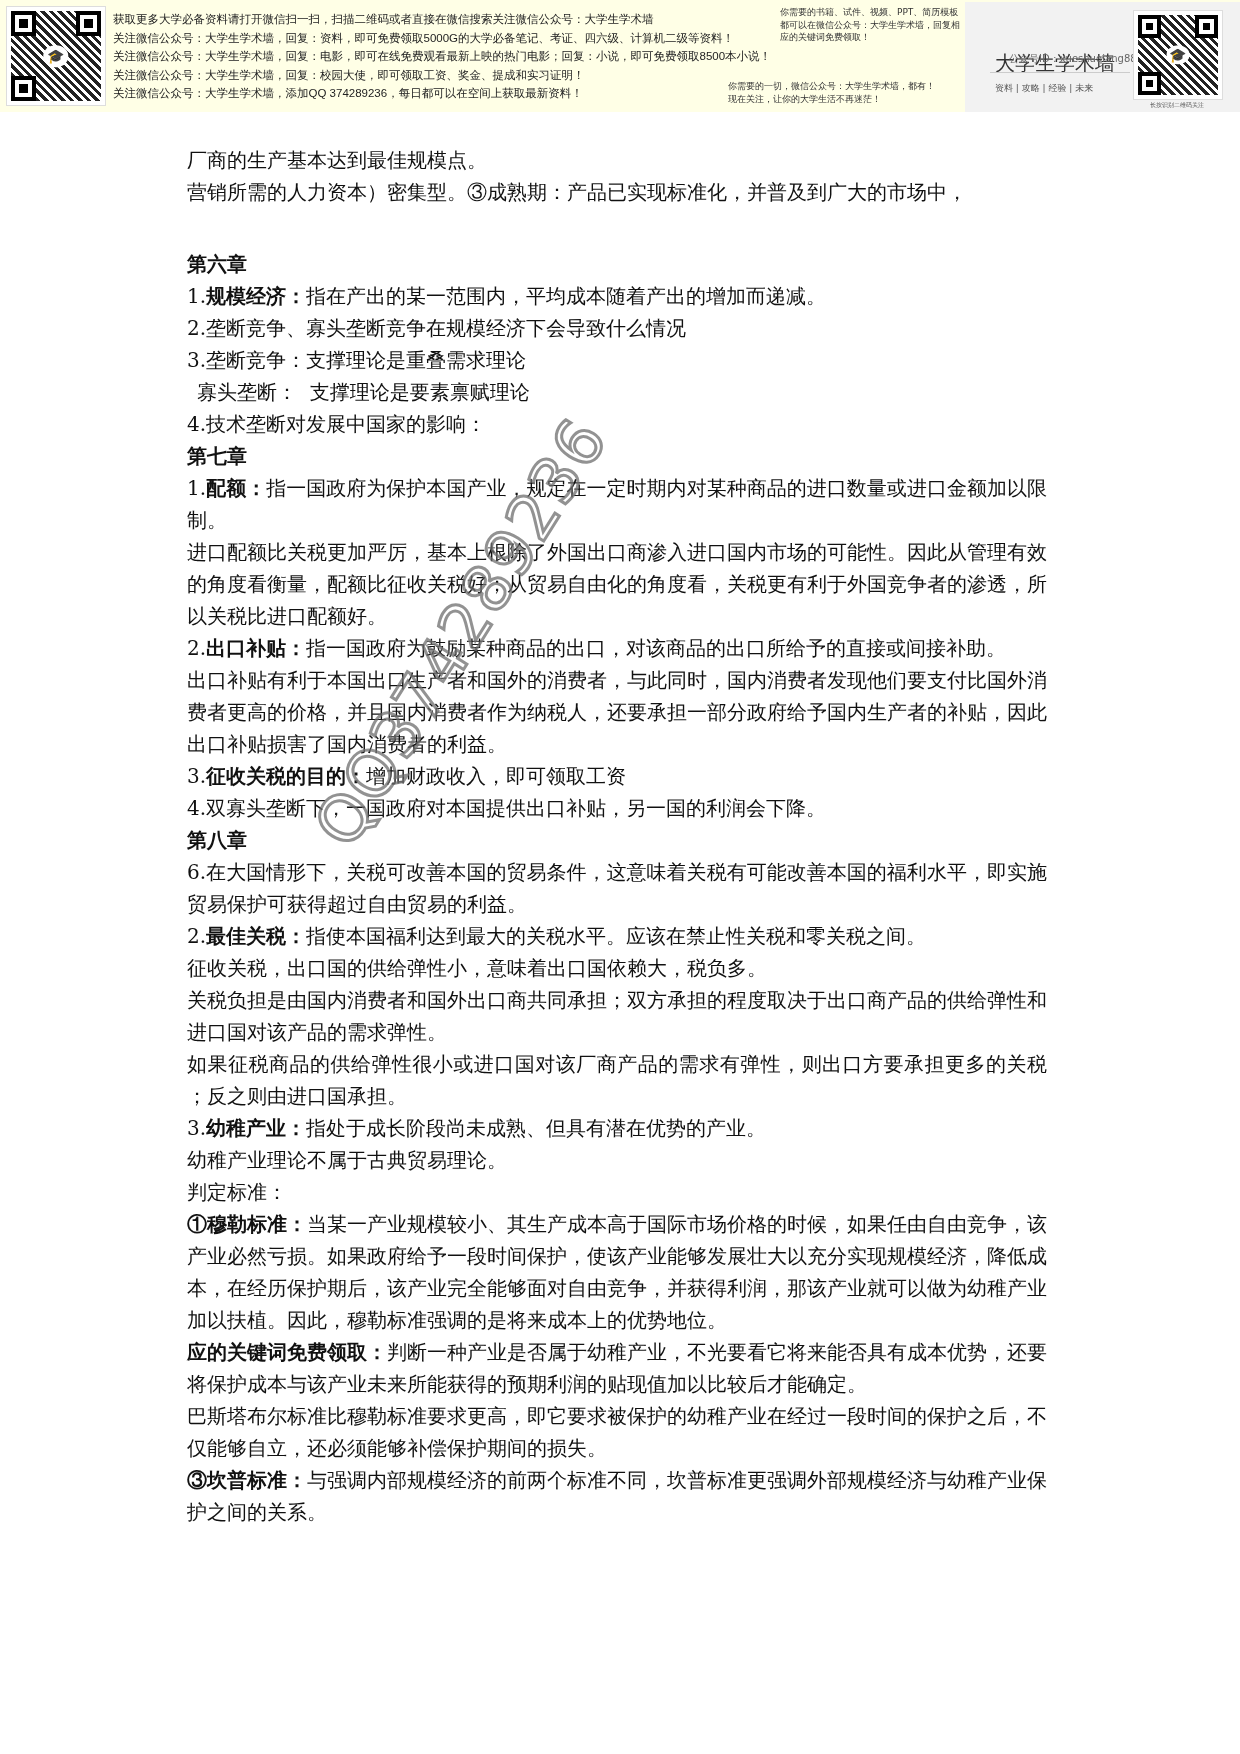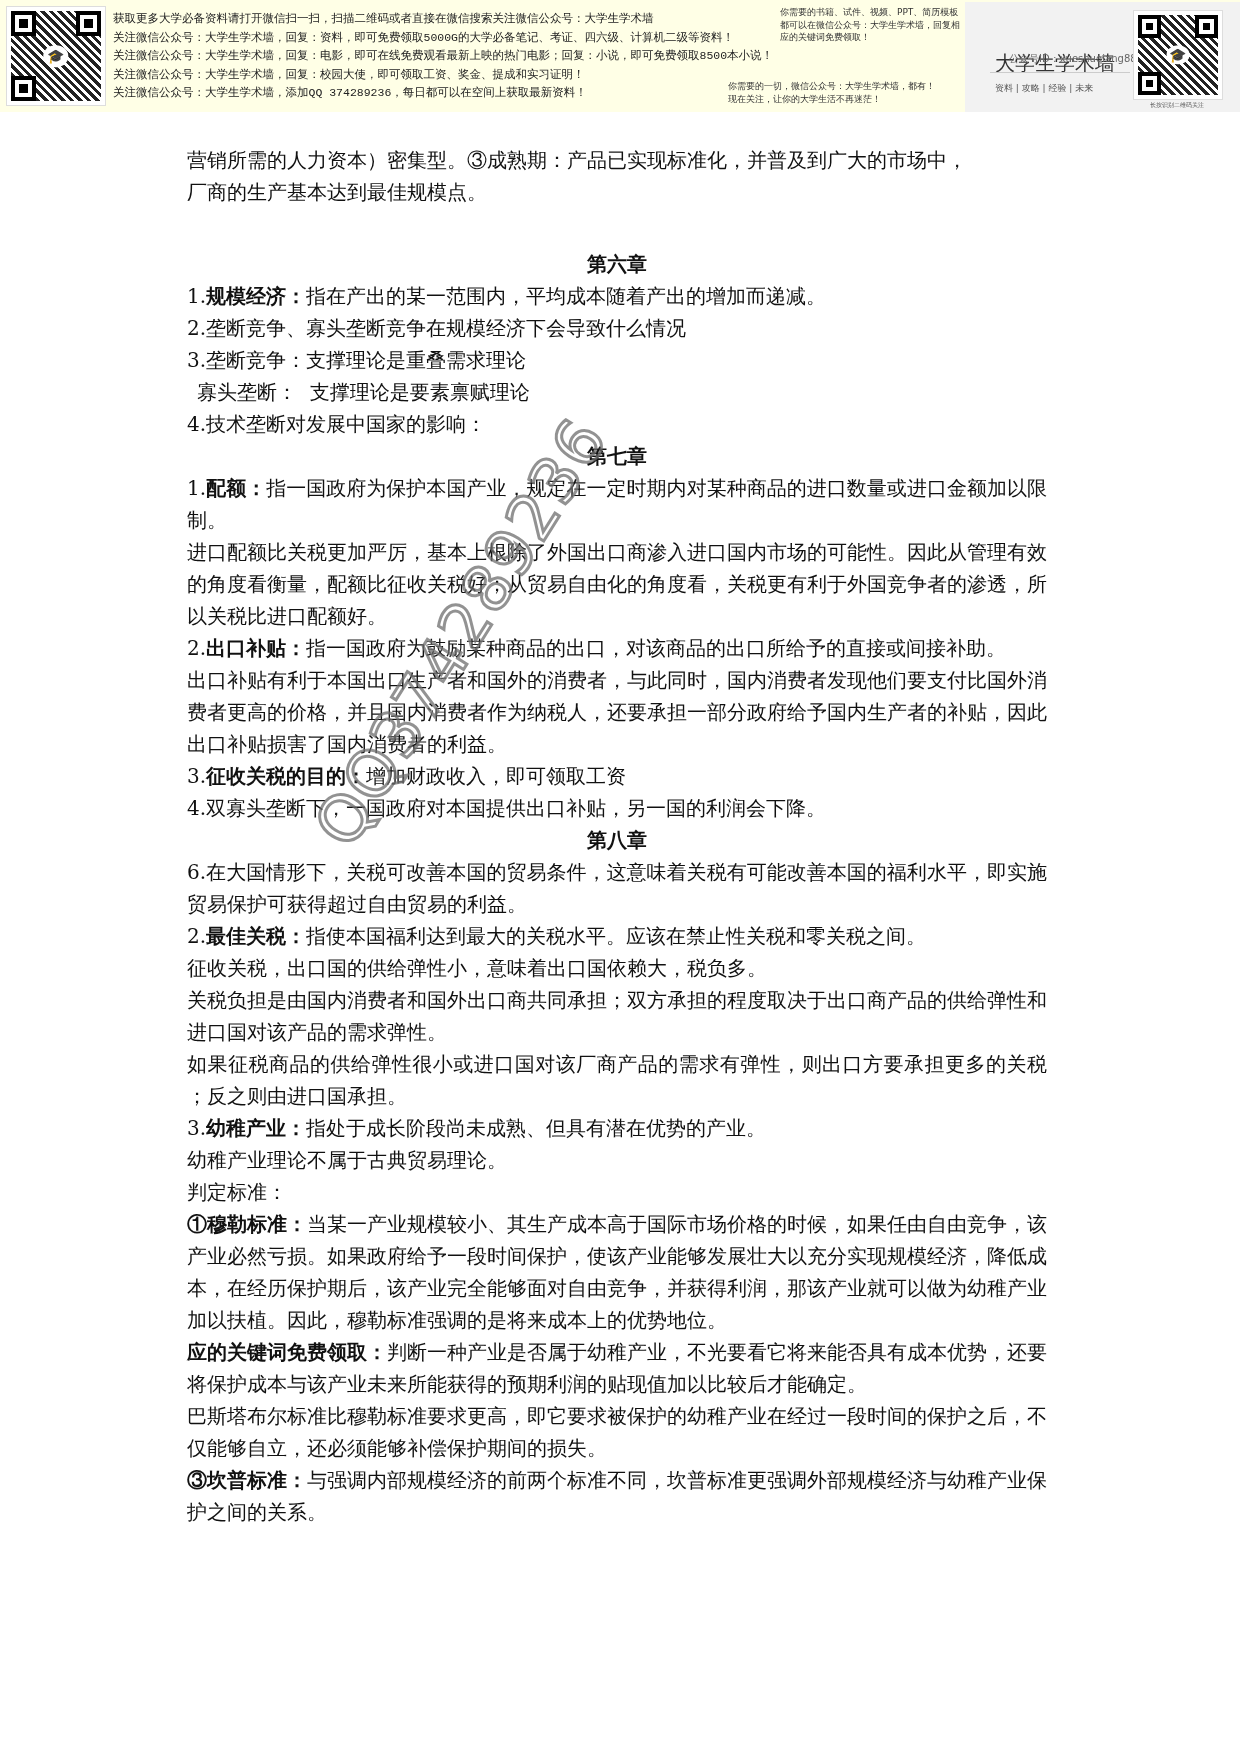--- a/index.html
+++ b/index.html
@@ -10,38 +10,38 @@
   .qr-inner { position:absolute; inset:4px;
     background:
       linear-gradient(90deg,#000 0 22%,transparent 22% 78%,#000 78%) 0 0/100% 22% no-repeat,
       repeating-linear-gradient(45deg,#222 0 3px,#fff 3px 6px),
       repeating-linear-gradient(-45deg,#333 0 2px,transparent 2px 5px);
   }
   .qr-fin { position:absolute; width:26%; height:26%; border:4px solid #000; background:#fff; box-sizing:border-box; }
   .qr-fin::after { content:""; position:absolute; inset:25%; background:#000; }
   .qr-cap { position:absolute; left:50%; top:50%; width:26%; height:22%; transform:translate(-50%,-50%);
             background:#fff; border-radius:50%; display:flex; align-items:center; justify-content:center; font-size:14px; }
-  .banner-lines { position:absolute; left:113px; top:10px; font-family:Liberation Mono, monospace;
+  .banner-lines { position:absolute; left:113px; top:10px; font-family:Liberation Sans, sans-serif;
                   font-size:11.5px; line-height:18.5px; color:#222; white-space:nowrap; }
   .banner-side { position:absolute; font-family:"DejaVu Sans","Liberation Sans",sans-serif; font-size:9px;
                  line-height:12.5px; color:#333; white-space:nowrap; }
   .card { position:absolute; left:965px; top:2px; width:275px; height:110px; background:#f2f2f2; }
   .card-title { position:absolute; left:30px; top:16px; font-family:"DejaVu Sans","Liberation Sans",sans-serif;
                 font-size:20px; color:#333;margin-top:32px; }
   .card-id { position:absolute; left:44px; top:50px; font-family:"DejaVu Sans","Liberation Sans",sans-serif;
              font-size:10px; color:#666; }
   .card-rule { position:absolute; left:25px; top:70px; width:140px; height:1px; background:#ccc; }
   .card-links { position:absolute; left:30px; top:80px; font-family:"DejaVu Sans","Liberation Sans",sans-serif;
                 font-size:9px; color:#555; }
   .card-cap { position:absolute; left:185px; top:99px; font-family:"DejaVu Sans","Liberation Sans",sans-serif;
               font-size:6px; color:#555; }
 
   .doc { position:absolute; left:187px; top:144px; width:860px; font-size:20px; line-height:32px; }
   .doc p { margin:0; text-align:justify; }
-  .doc .h { text-align:center; font-weight:bold; }
+  .doc .h { font-weight:bold; }
   .doc b { font-weight:bold; }
   .indent { padding-left:10px; }
 
   .watermark { position:absolute; left:300px; top:820px; transform:rotate(-58deg); transform-origin:left top;
                font-family:"DejaVu Sans","Liberation Sans",sans-serif; font-size:64px; color:transparent;
                -webkit-text-stroke:3px rgba(110,110,110,0.75); letter-spacing:2px; white-space:nowrap; pointer-events:none; }
 </style>
 </head>
 <body>
 
@@ -79,22 +79,22 @@
       <div class="qr-fin" style="left:4px;top:4px;"></div>
       <div class="qr-fin" style="right:4px;top:4px;"></div>
       <div class="qr-fin" style="left:4px;bottom:4px;"></div>
       <div class="qr-cap">🎓</div>
     </div>
     <div class="card-cap">长按识别二维码关注</div>
   </div>
 </div>
 
 <div class="doc">
+  <p>厂商的生产基本达到最佳规模点。</p>
   <p>营销所需的人力资本）密集型。③成熟期：产品已实现标准化，并普及到广大的市场中，</p>
-  <p>厂商的生产基本达到最佳规模点。</p>
   <p style="height:40px"></p>
 
   <p class="h">第六章</p>
   <p><span>1.</span><b>规模经济：</b><span>指在产出的某一范围内，平均成本随着产出的增加而递减。</span></p>
   <p>2.垄断竞争、寡头垄断竞争在规模经济下会导致什么情况</p>
   <p>3.垄断竞争：支撑理论是重叠需求理论</p>
   <p class="indent" style="white-space:pre">寡头垄断：  支撑理论是要素禀赋理论</p>
   <p>4.技术垄断对发展中国家的影响：</p>
 
   <p class="h">第七章</p>

